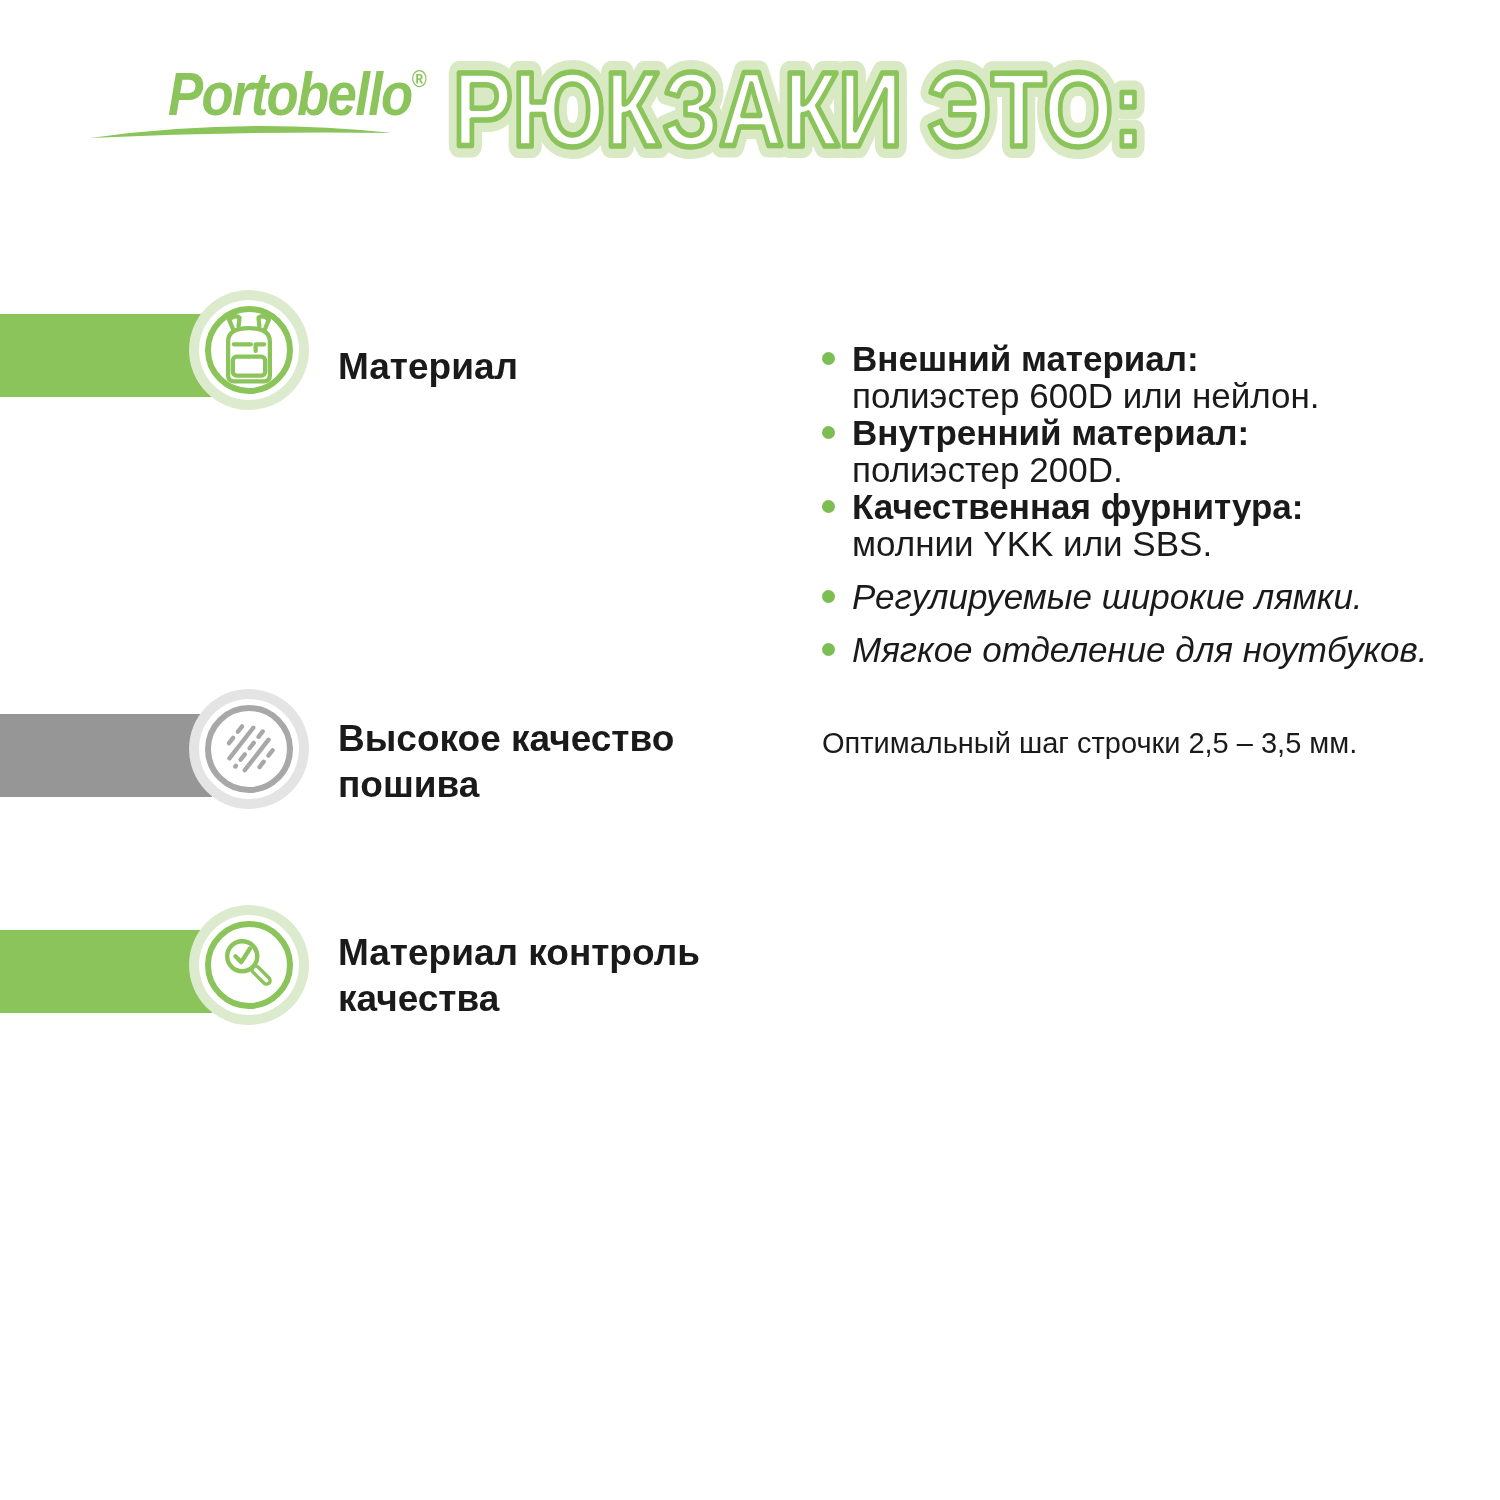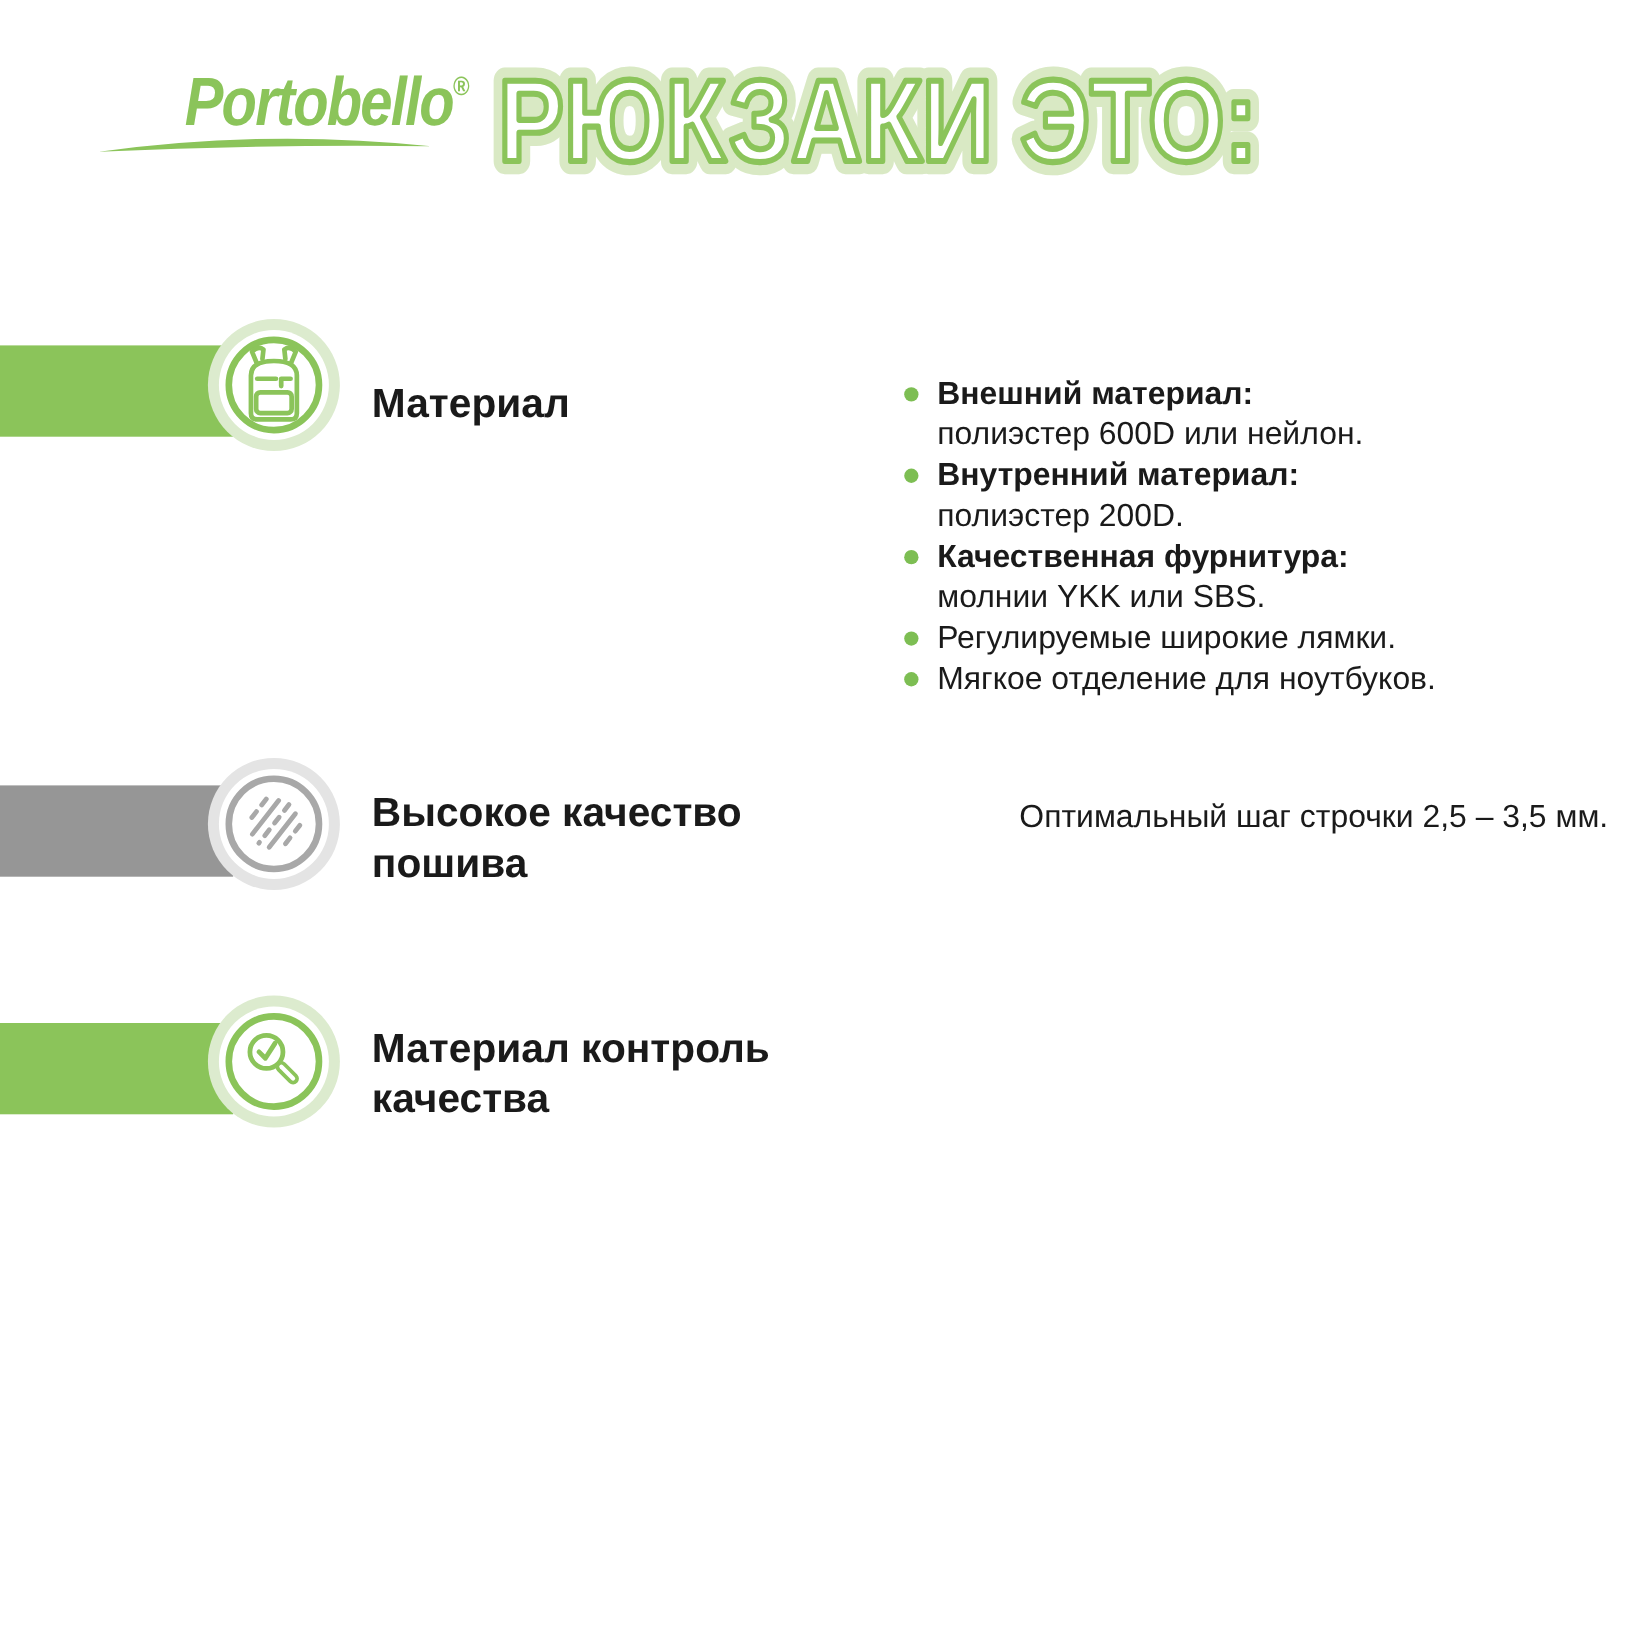--- a/index.html
+++ b/index.html
@@ -34,29 +34,29 @@
     box-shadow:0 0 0 6px #ffffff, 0 0 0 16px #dcebce;
     display:flex; align-items:center; justify-content:center;
   }
   .medal.gray { border-color:#a8a8a8; box-shadow:0 0 0 6px #ffffff, 0 0 0 16px #e4e4e4; }
   .row-title {
     position:absolute; left:338px; width:480px;
     font-size:37px; font-weight:bold; line-height:46px; color:#1a1a1a;
   }
   
   .bullets { position:absolute; left:820px; top:340px; width:640px; list-style:none; }
-  .bullets li { position:relative; padding-left:32px; font-size:29px; line-height:37px; }
-  .bullets li.spaced { margin-top:0; }
+  .bullets li { position:relative; padding-left:32px; font-size:35px; line-height:37px; }
+  .bullets li.spaced { margin-top:16px;font-style:italic; }
   .dot {
     position:absolute; left:2px; top:12px; width:13px; height:13px;
     border-radius:50%; background:#7dbe53;
   }
   .b-line { font-weight:bold; }
   .b-line:empty { display:none; }
-  .note { position:absolute; left:822px; top:726px; width:640px; font-size:29px; line-height:34px;text-align:right; }
+  .note { position:absolute; left:822px; top:726px; width:640px; font-size:29px; line-height:34px; }
   
   .medal svg { display:block; }
 </style>
 </head>
 <body>
 
 <header>
   <div class="logo">
     <span class="logo-text"><span>Portobello</span><sup class="logo-reg">®</sup></span>
     <svg class="swoosh" viewBox="0 0 306 18" aria-hidden="true">

